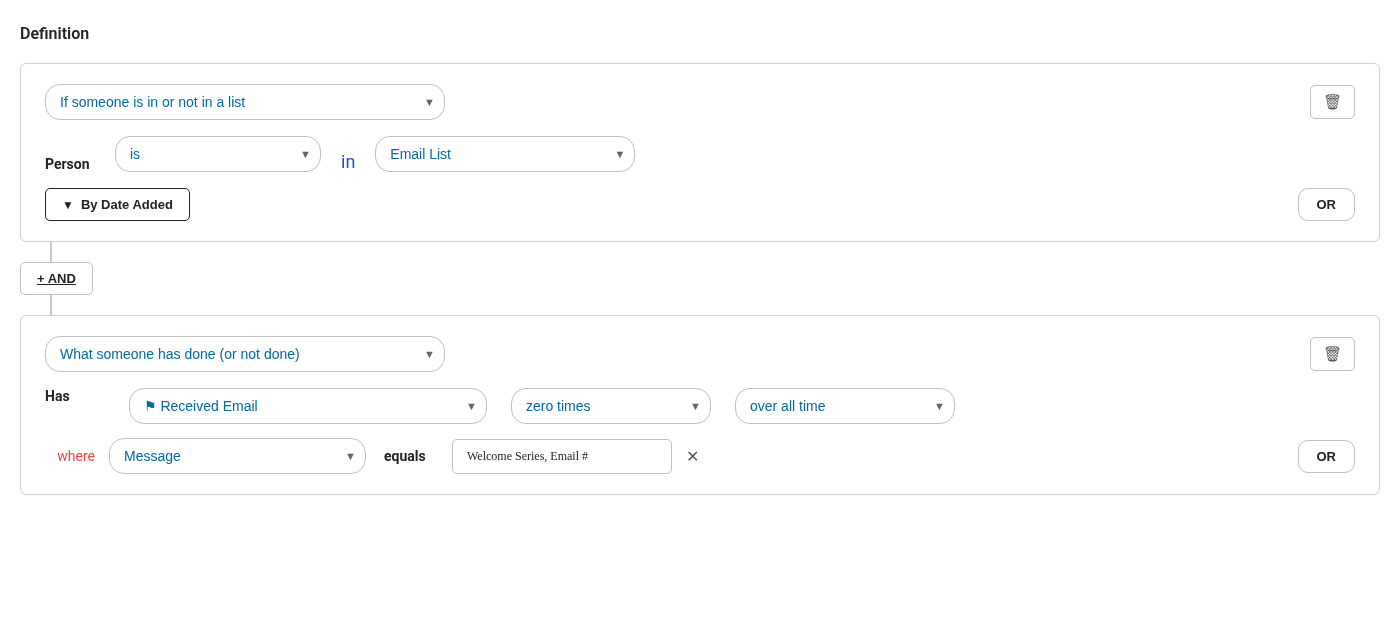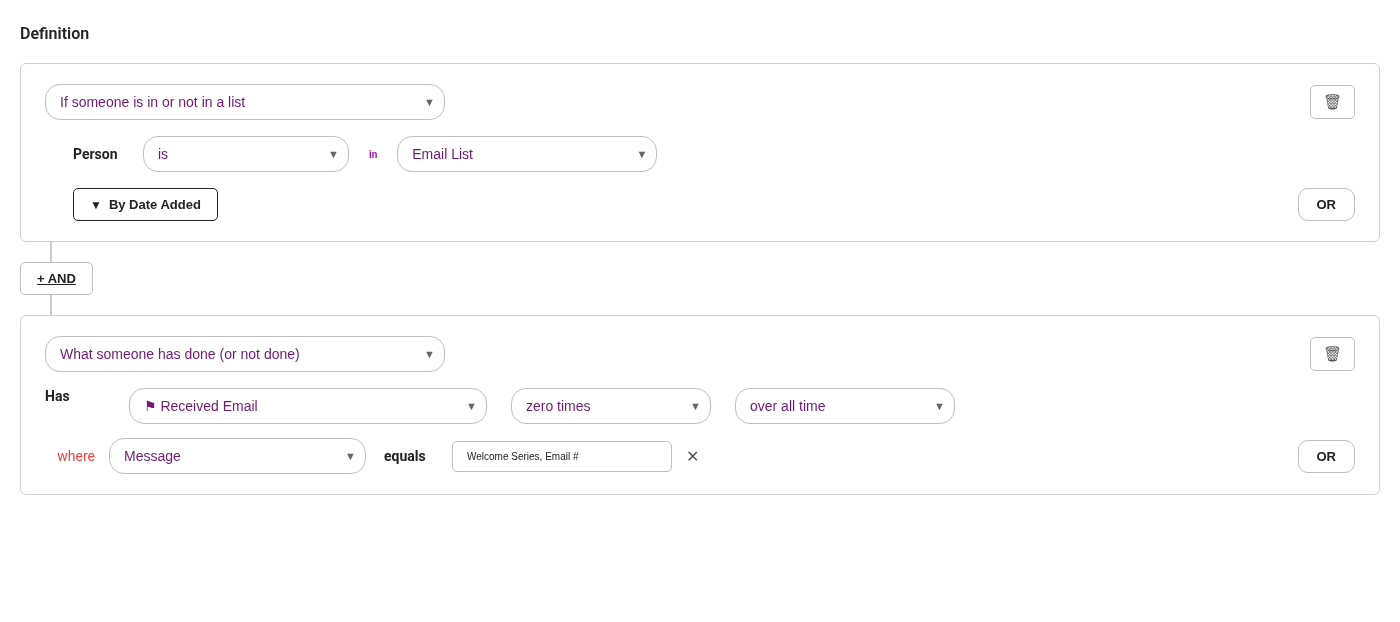--- a/index.html
+++ b/index.html
@@ -18,41 +18,40 @@
     .condition-block {
       border: 1.5px solid #d0d0d0;
       border-radius: 6px;
       padding: 20px 24px;
       background: #fff;
       position: relative;
       margin-bottom: 0;
     }
     .condition-row {
       display: flex;
-      align-items: center;
+      align-items: flex-end;
       margin-bottom: 16px;
-      margin-left: 28px;
     }
     .condition-row:last-child {
       margin-bottom: 0;
     }
     .select-wrapper {
       position: relative;
       display: inline-flex;
       align-items: center;
     }
     .select-main {
       appearance: none;
       -webkit-appearance: none;
       border: 1.5px solid #c0c0c0;
       border-radius: 15px;
       background: #fff;
       padding: 9px 36px 9px 14px;
       font-size: 14px;
-      color: #701a75;
+      color: #0369a1;
       cursor: pointer;
       outline: none;
     }
     .chevron-icon {
       position: absolute;
       right: 10px;
       pointer-events: none;
       color: #666;
       font-size: 11px;
     }
@@ -67,23 +66,22 @@
       font-weight: 700;
       margin-right: 10px;
       min-width: 50px;
     }
     .label-text {
       font-size: 14px;
       color: #ef4444;
     }
     .connector-text {
       margin: 0 10px;
-      font-size: 10px;
-      color: #a21caf;
-      font-weight: bold;
+      font-size: 18px;
+      color: #1d4ed8;
     }
     .trash-btn {
       border: 1.5px solid #c0c0c0;
       border-radius: 5px;
       background: #fff;
       padding: 7px 12px;
       cursor: pointer;
       color: #555;
       font-size: 15px;
       margin-left: auto;
@@ -163,24 +161,25 @@
       cursor: pointer;
       color: #555;
       font-size: 16px;
       padding: 4px;
     }
 
     .value-input {
       border: 1.5px solid #c0c0c0;
       border-radius: 5px;
       padding: 9px 14px;
-      font-size: 10px;
+      font-size: 12px;
       width: 220px;
       outline: none;
       color: #222;
+      font-family: Liberation Serif, serif;
     }
 
     .filter-icon {
       font-size: 12px;
     }
 
     .and-section {
       display: flex;
       flex-direction: column;
       align-items: flex-start;

